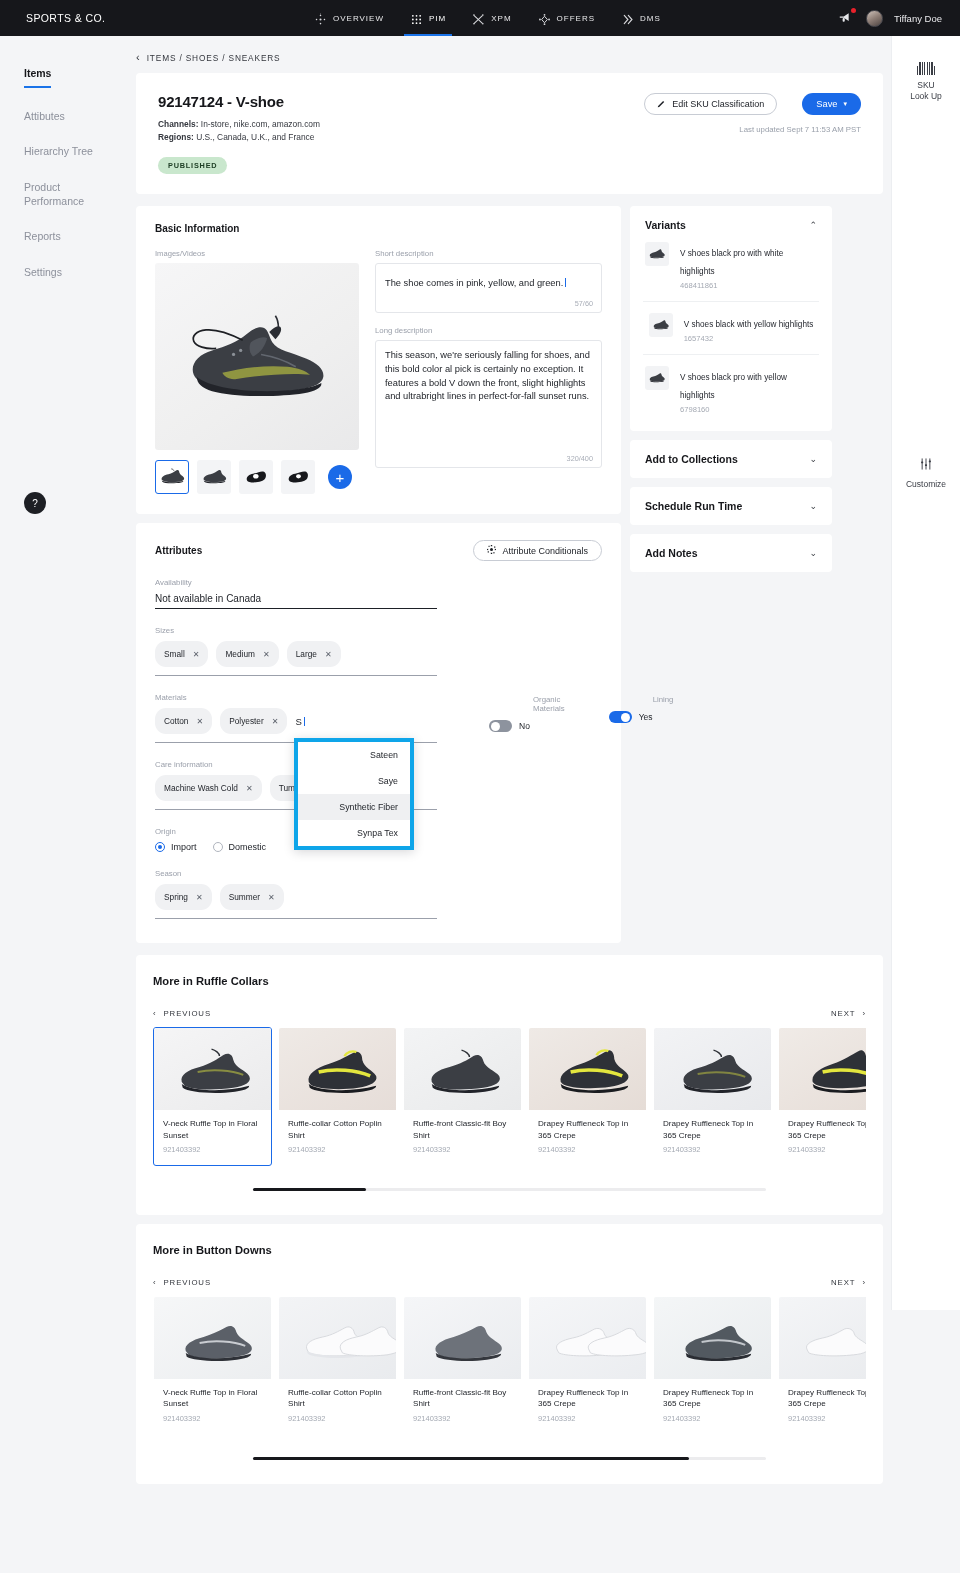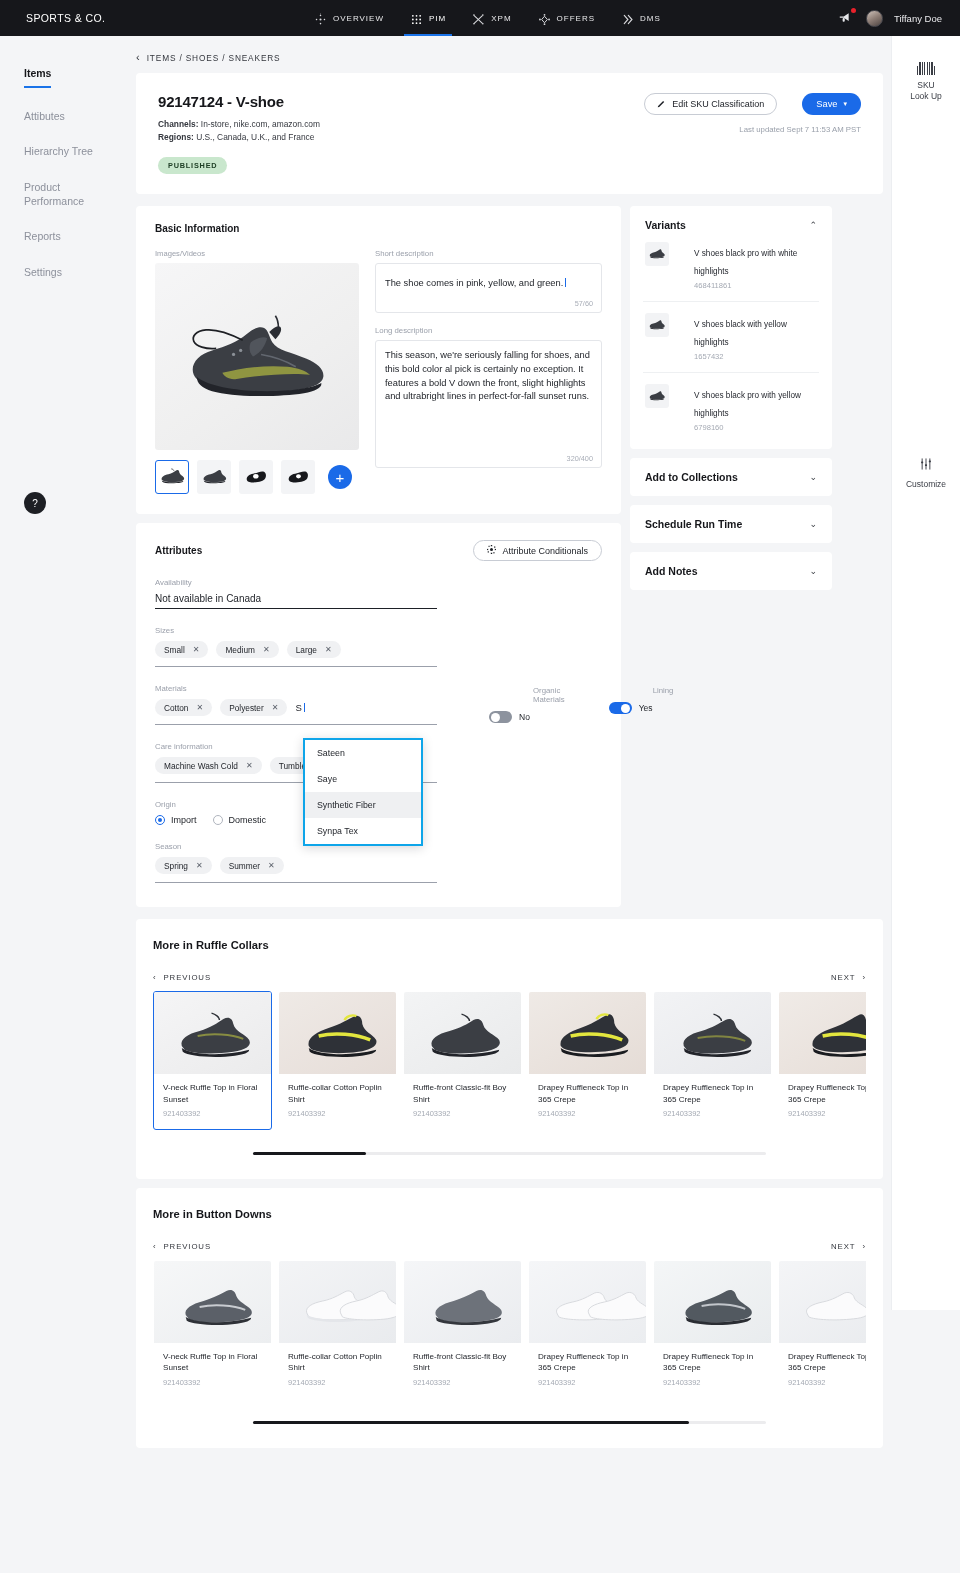--- a/index.html
+++ b/index.html
@@ -127,21 +127,21 @@
 
   
   .acc {
     background:#fff; border-radius:4px; padding:13px 15px; display:flex; align-items:center;
     justify-content:space-between; cursor:pointer; margin-top:9px;
   }
   .acc-title { font-size:10.5px; font-weight:700; color:#16171b; }
   .chev { font-size:9px; color:#3b3e45; }
   .variants-card { background:#fff; border-radius:4px; padding:13px 13px 6px 13px; }
   .variants-head { display:flex; align-items:center; justify-content:space-between; padding:0 2px 0 2px; cursor:pointer;}
-  .variant-row { display:flex; gap:25px; padding:11px 2px; border-bottom:1px solid #eef0f2; }
+  .variant-row { display:flex; gap:11px; padding:11px 2px; border-bottom:1px solid #eef0f2;justify-content:center; }
   .variant-row:last-child { border-bottom:none; }
   .v-thumb {
     width:24px; height:24px; border-radius:3px; flex:0 0 24px;
     background:#f2f3f5; display:flex; align-items:center; justify-content:center;
   }
   .v-name { font-size:8.2px; color:#262930; line-height:1.45; }
   .v-sku { font-size:7.6px; color:#a4a9b3; margin-top:3px; }
 
   
   .attr-panel { margin-top:9px; padding:17px 19px 24px 19px; position:relative; }
@@ -150,21 +150,21 @@
     border:1px solid #c8ccd4; background:#fff; border-radius:14px; height:21px;
     display:flex; align-items:center; gap:6px; padding:0 13px; font-size:9px; color:#22252b; cursor:pointer;
   }
   .attr-field { margin-top:17px; }
   .attr-label { font-size:7.8px; color:#9ba0ab; margin-bottom:6px; }
   .underline-input {
     border-bottom:1px solid #1d2026; width:282px; padding-bottom:4px; font-size:10px; color:#1d2026;
   }
   .chips-row { display:flex; gap:8px; align-items:center; flex-wrap:nowrap; }
   .chip {
-    background:#f0f1f3; border-radius:11px; height:17px; display:inline-flex; align-items:center;
+    background:#f0f1f3; border-radius:11px; height:26px; display:inline-flex; align-items:center;
     gap:8px; padding:0 9px; font-size:8.3px; color:#24272d; cursor:pointer; white-space:nowrap;
   }
   .chip .x { font-size:8px; color:#5c616b; }
   .chip-underline { border-bottom:1px solid #9ba0ab; width:282px; margin-top:8px; }
   .typing { font-size:9.5px; color:#23262c; }
 
   .row-split { display:flex; }
   .toggles { margin-left:52px; display:flex; gap:44px; padding-top:2px; }
   .tg-label { font-size:7.8px; color:#9ba0ab; margin-bottom:7px;margin-left:44px; }
   .tg-wrap { display:flex; align-items:center; gap:7px; }
@@ -176,22 +176,22 @@
   .tg.on  .knob { right:1.5px; }
   .tg-val { font-size:8.5px; color:#23262c; }
 
   .radios { display:flex; gap:16px; align-items:center; }
   .radio { display:flex; align-items:center; gap:6px; font-size:9px; color:#23262c; cursor:pointer; }
   .rd { width:10px; height:10px; border-radius:50%; border:1.3px solid #b0b5be; display:block; position:relative; }
   .rd.on { border-color:#1a6ae8; }
   .rd.on::after { content:""; position:absolute; inset:2px; border-radius:50%; background:#1a6ae8; }
 
   .dropdown {
-    position:absolute; left:167px; top:215px; width:120px; background:#fff;
-    box-shadow:0 2px 10px rgba(16,20,28,.17); border:2px solid #0ea5e9; z-index:20;
+    position:absolute; left:158px; top:215px; width:120px; background:#fff;
+    box-shadow:0 2px 10px rgba(16,20,28,.17); border:4px solid #0ea5e9; z-index:20;text-align:right;
   }
   .dd-item { padding:8px 12px; font-size:8.8px; color:#23262c; cursor:pointer; }
   .dd-item.hl { background:#eff0f2; }
 
   
   .carousel-wrap { margin:9px 8px 0 8px; background:#fff; border-radius:4px; padding:20px 17px 24px 17px; }
   .car-title { font-size:11.2px; font-weight:700; color:#16171b; }
   .car-nav { display:flex; justify-content:space-between; align-items:center; margin-top:22px; }
   .car-btn { display:flex; align-items:center; gap:7px; font-size:7.8px; letter-spacing:.9px; color:#33363d; cursor:pointer; }
   .cards { display:flex; gap:6px; margin-top:9px; overflow:hidden;justify-content:space-between; }

